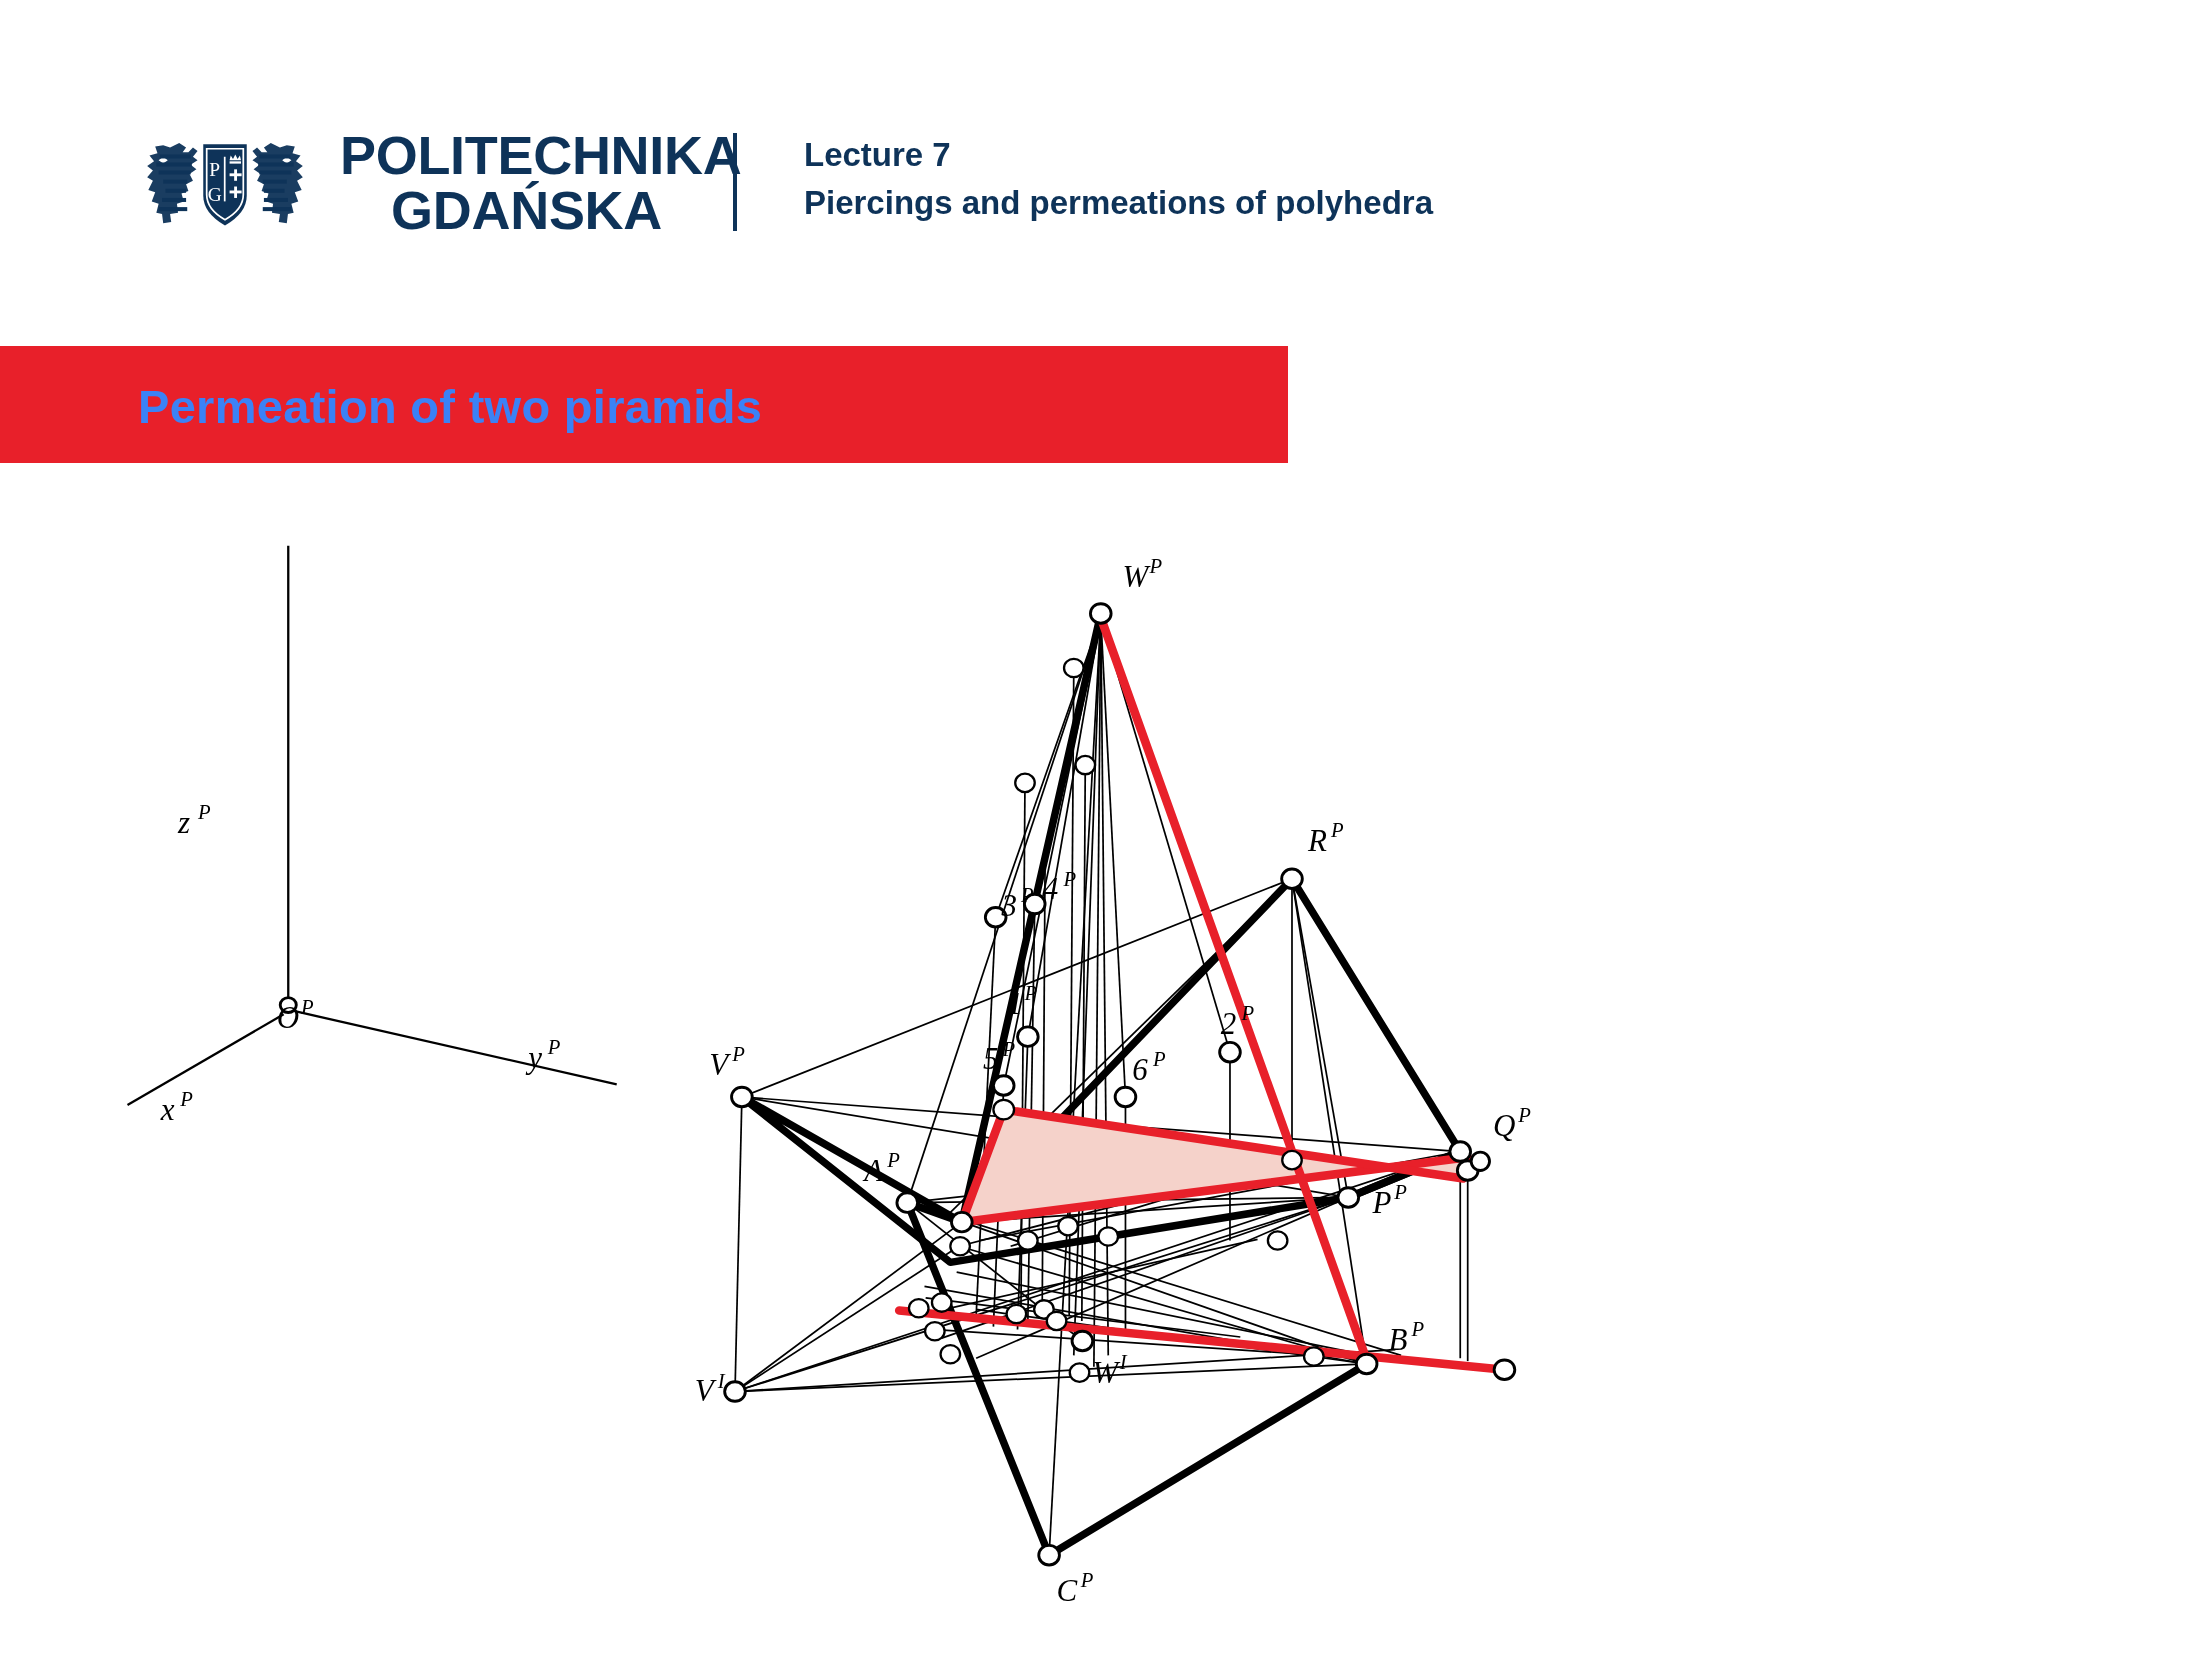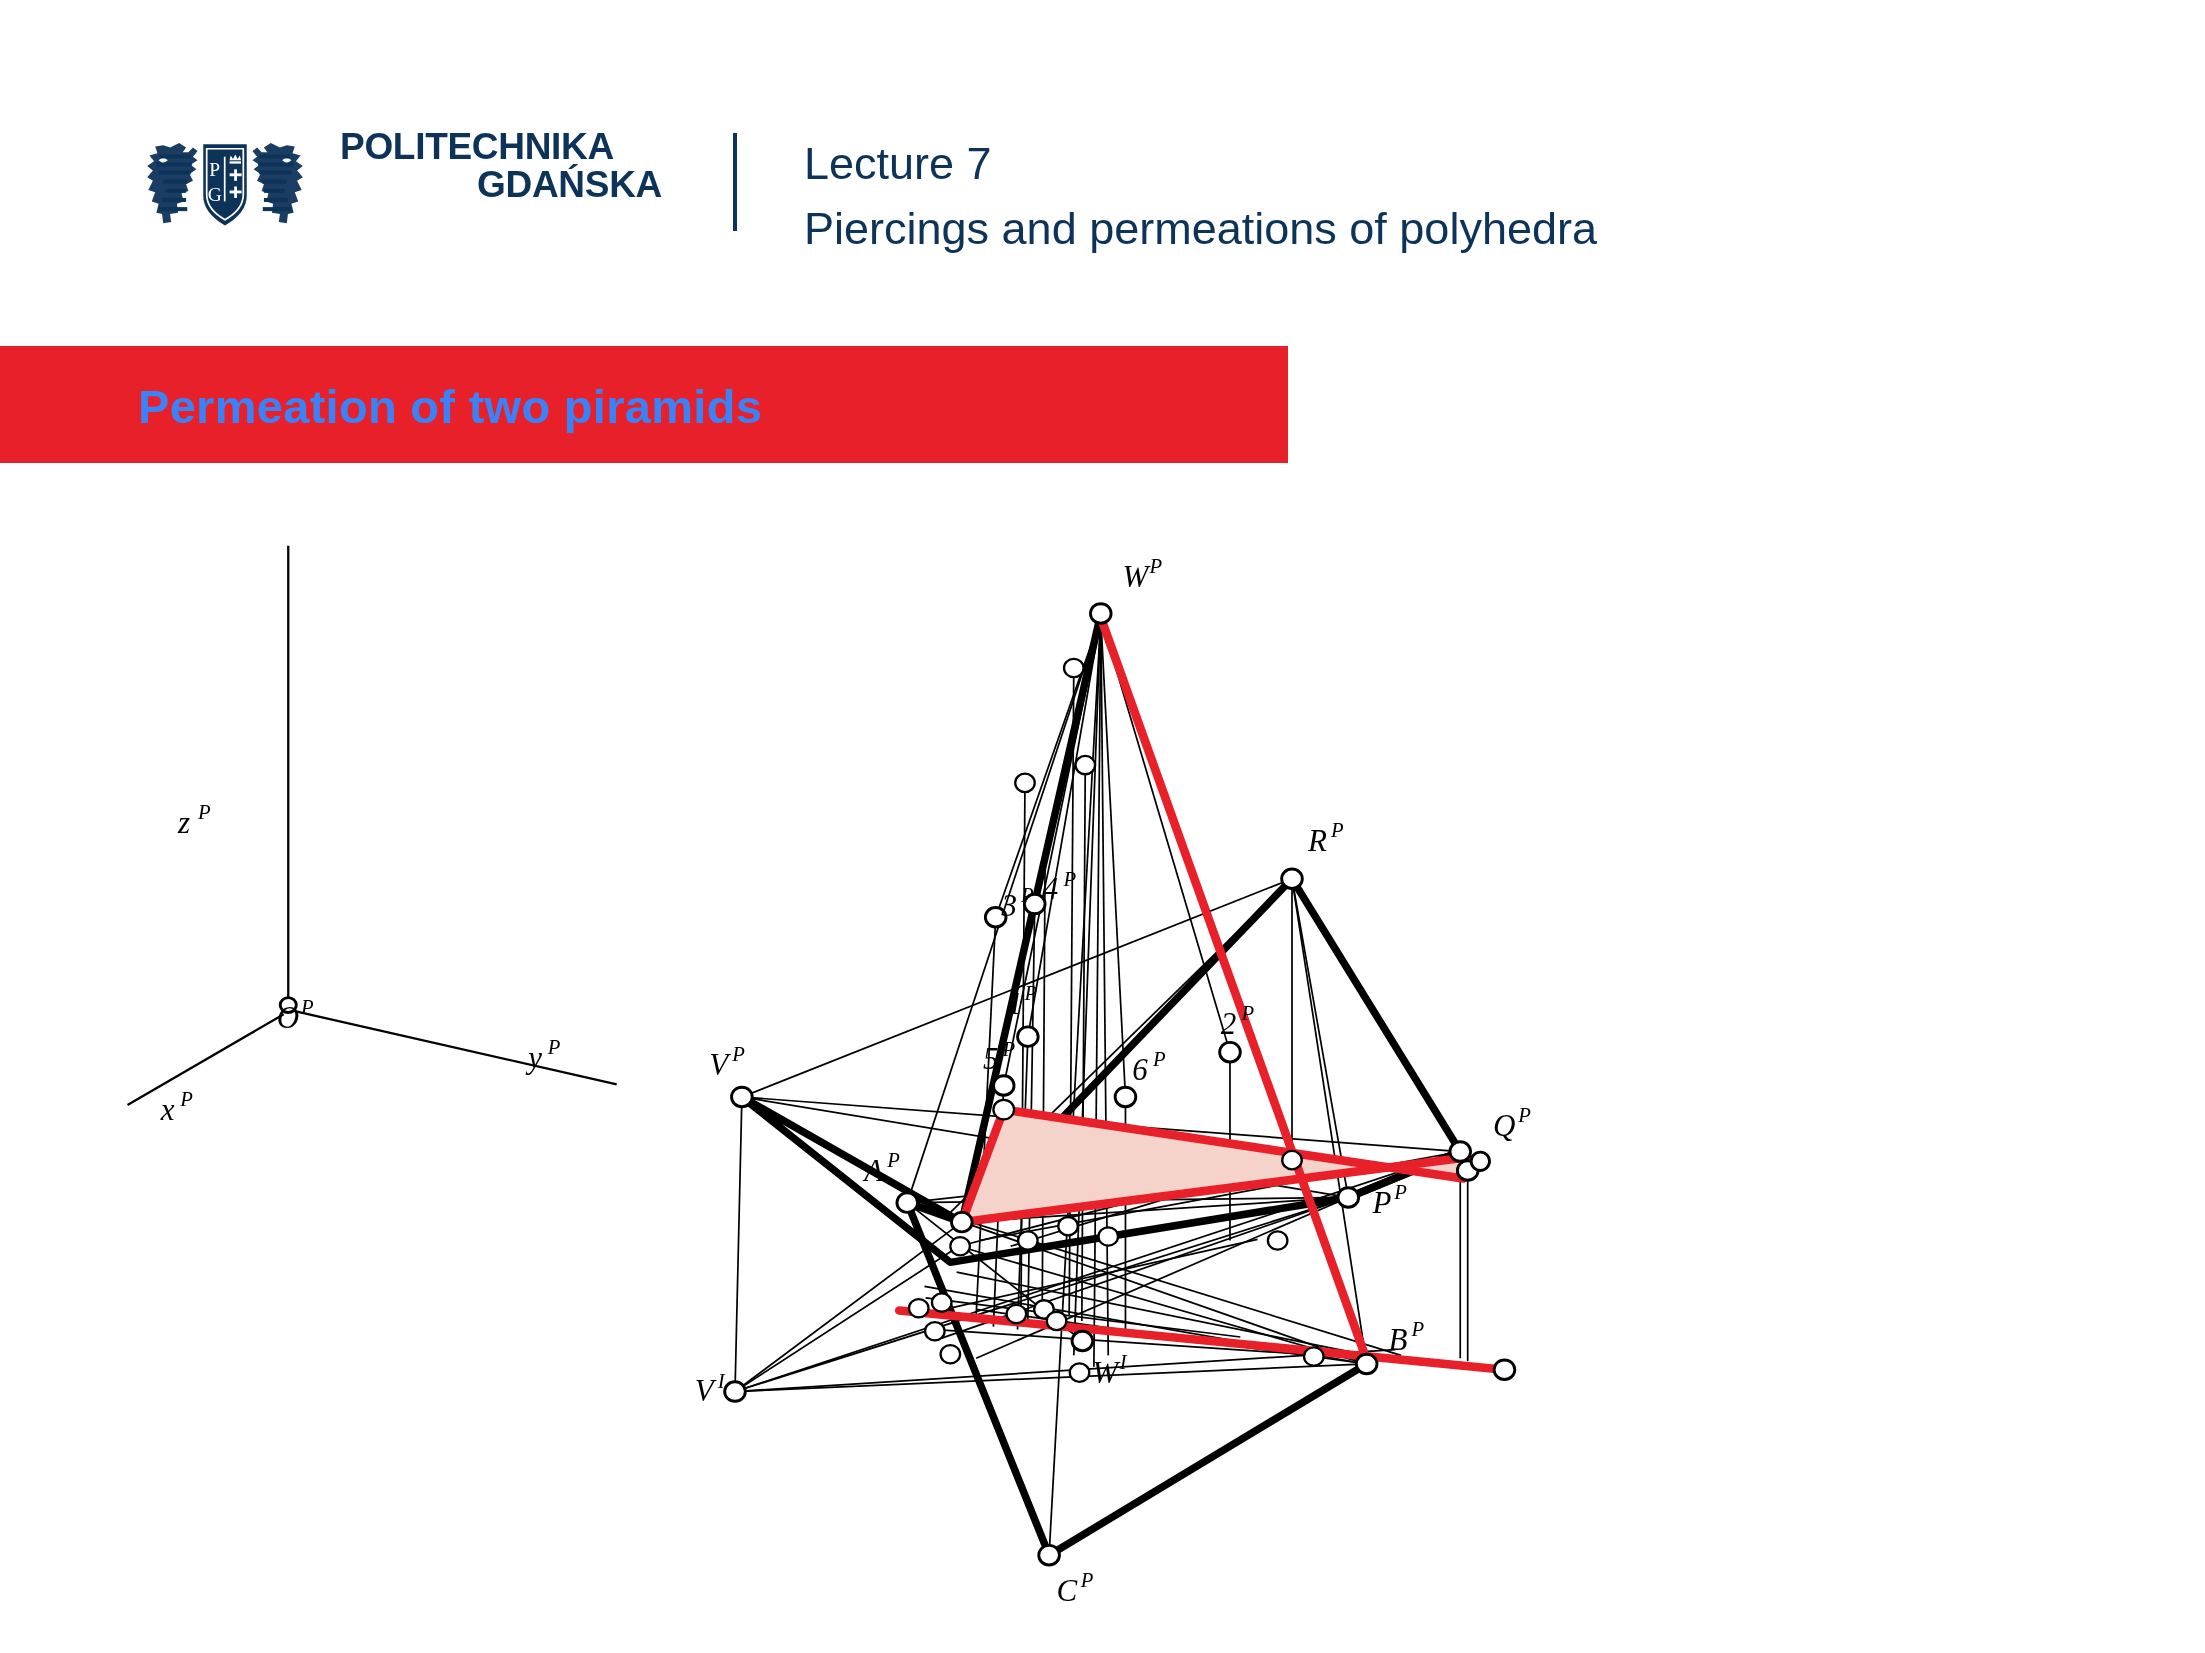--- a/index.html
+++ b/index.html
@@ -4,28 +4,28 @@
 <style>
   html,body{margin:0;padding:0;background:#ffffff;}
   body{width:2205px;height:1654px;position:relative;overflow:hidden;
        font-family:"Liberation Sans",sans-serif;}
 
   
   #header{position:absolute;left:0;top:0;width:2205px;height:322px;}
   #logo-block{position:absolute;left:133px;top:127px;width:592px;height:109px;}
   #crest{position:absolute;left:0;top:0;width:184px;height:103px;}
   #uni-name{position:absolute;left:207px;top:1.1px;width:391px;
-            color:#0E3359;font-weight:bold;font-size:37px;line-height:1.02;
+            color:#0E3359;font-weight:bold;font-size:54px;line-height:1.02;
             letter-spacing:-0.3px;}
   #uni-line1{text-align:left;}
   #uni-line2{text-align:right;width:322px;}
   #hdr-divider{position:absolute;left:733px;top:133px;width:4px;height:98px;
                background:#0E3359;}
   #lecture-block{position:absolute;left:804px;top:131px;color:#0E3359;
-                 font-weight:normal;font-size:45px;line-height:1.45;}
+                 font-weight:bold;font-size:33px;line-height:1.45;}
 
   
   #title-band{position:absolute;left:0;top:346px;width:1288px;height:117px;
               background:#E8202A;}
   #title-text{position:absolute;left:138px;top:379px;color:#3b82f6;
               font-weight:bold;font-size:47px;letter-spacing:0.3px;}
 
   
   #drawing{position:absolute;left:0;top:494px;width:2205px;height:1160px;}
   svg{display:block;}

